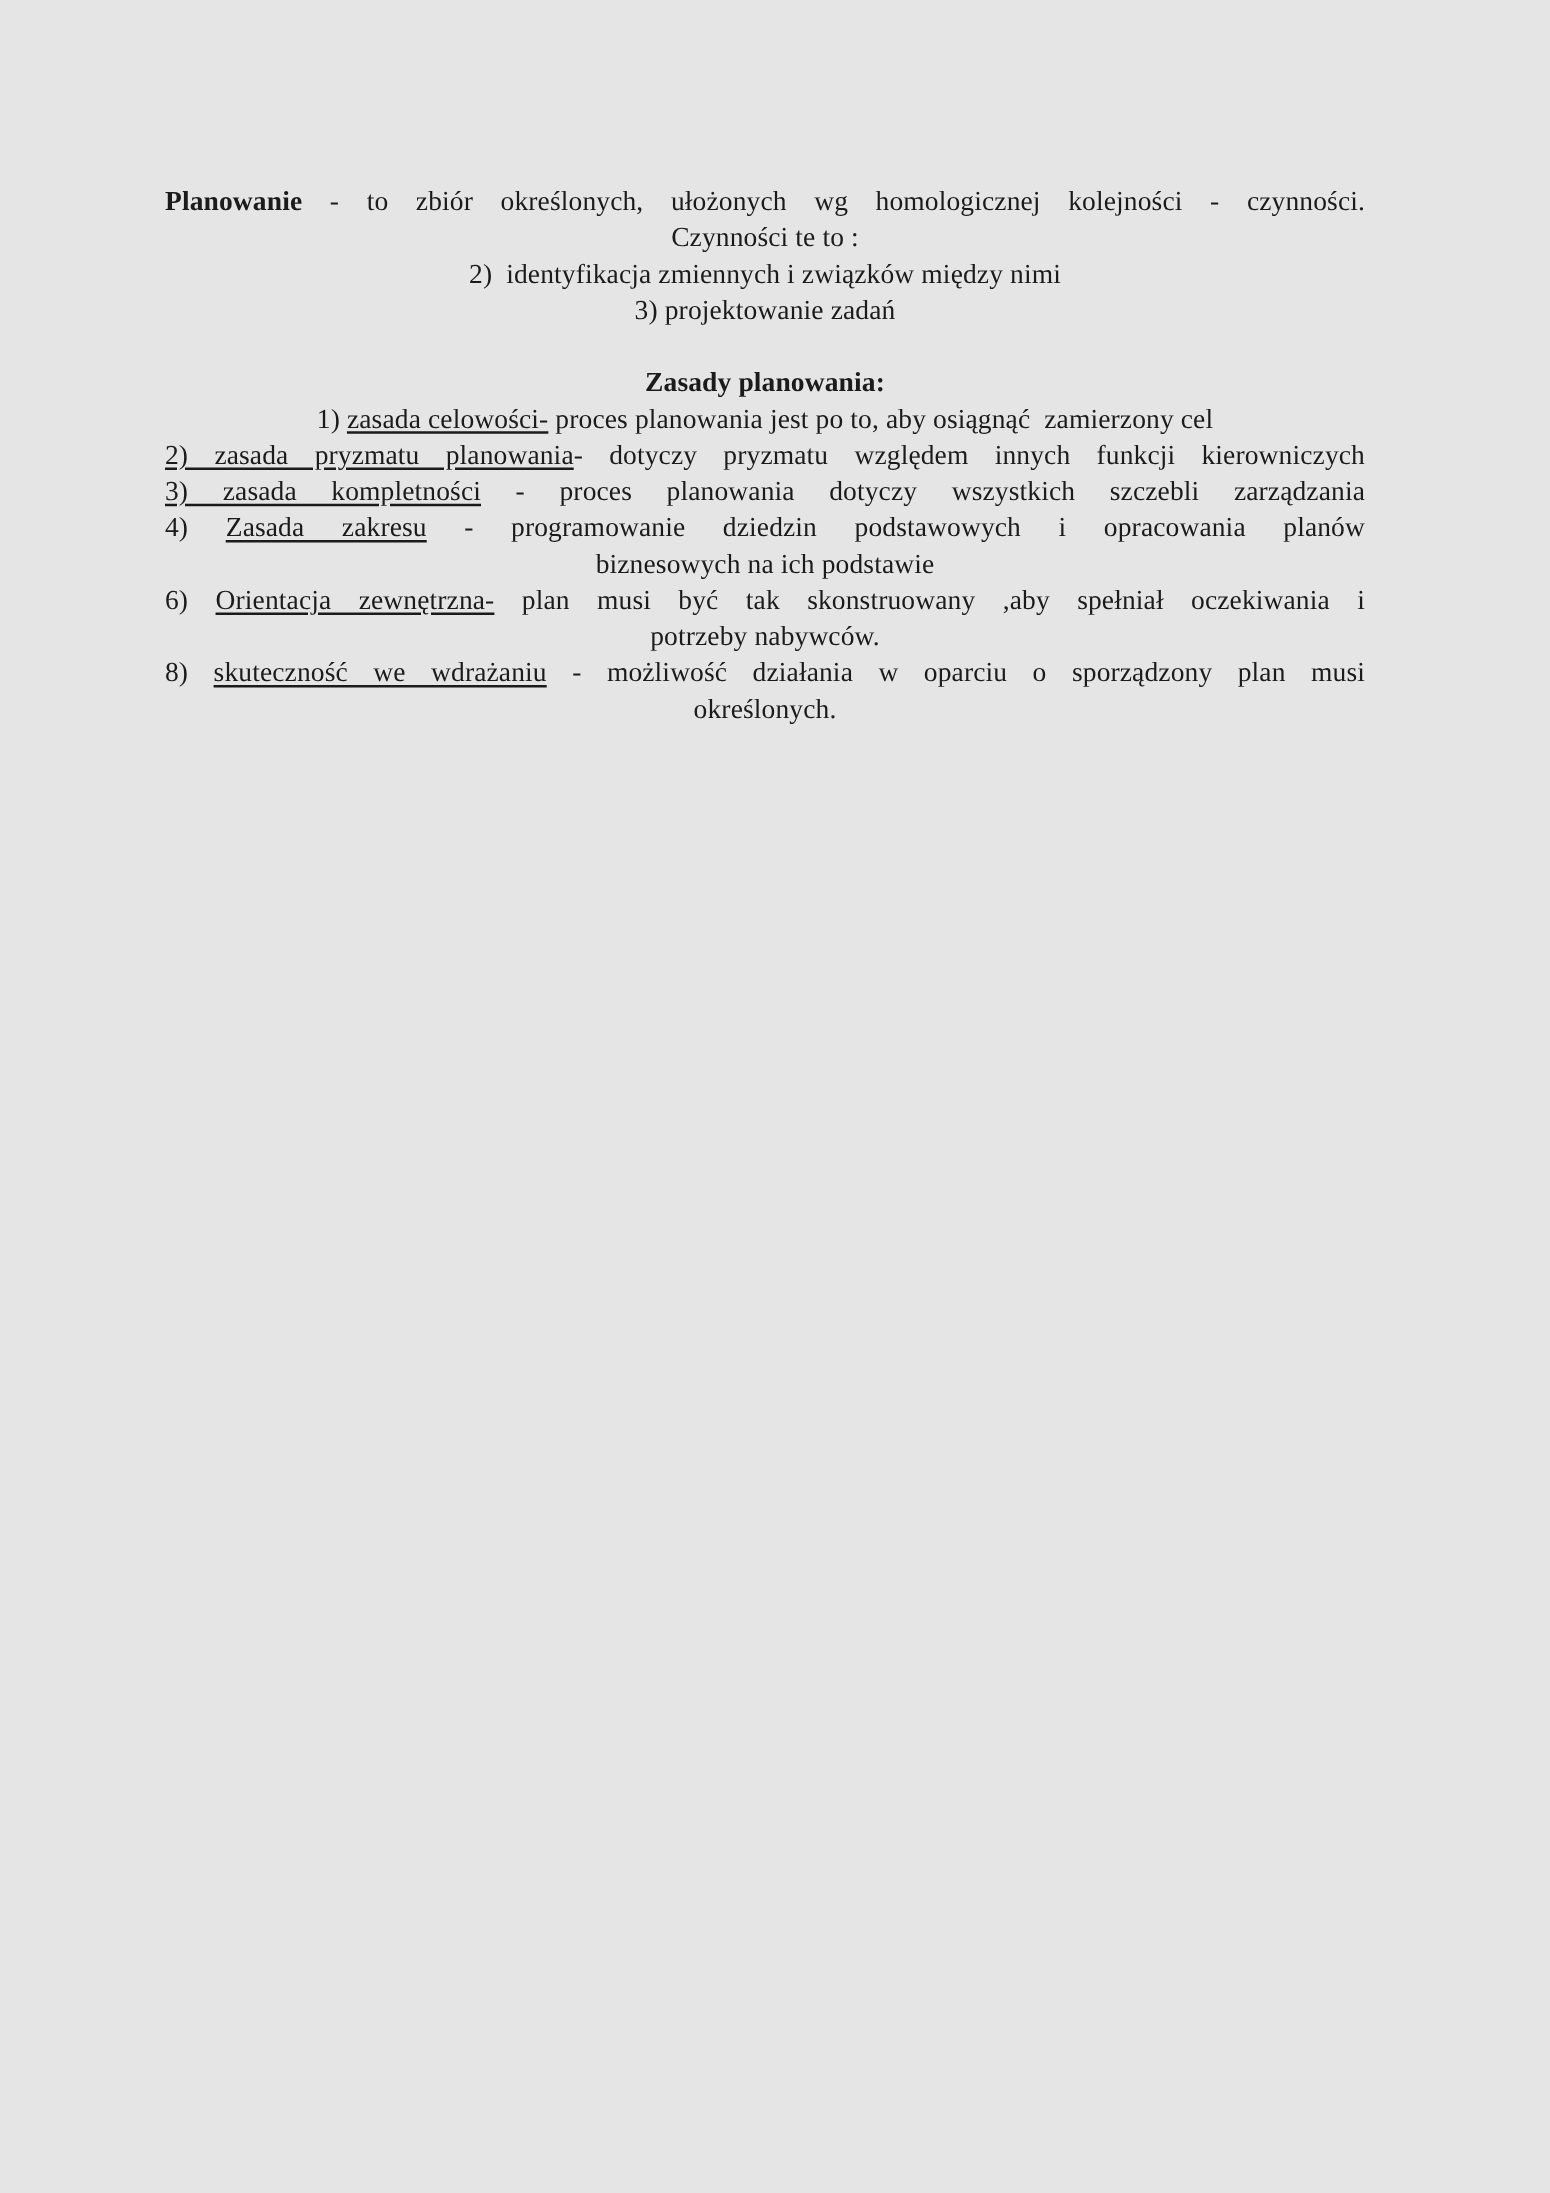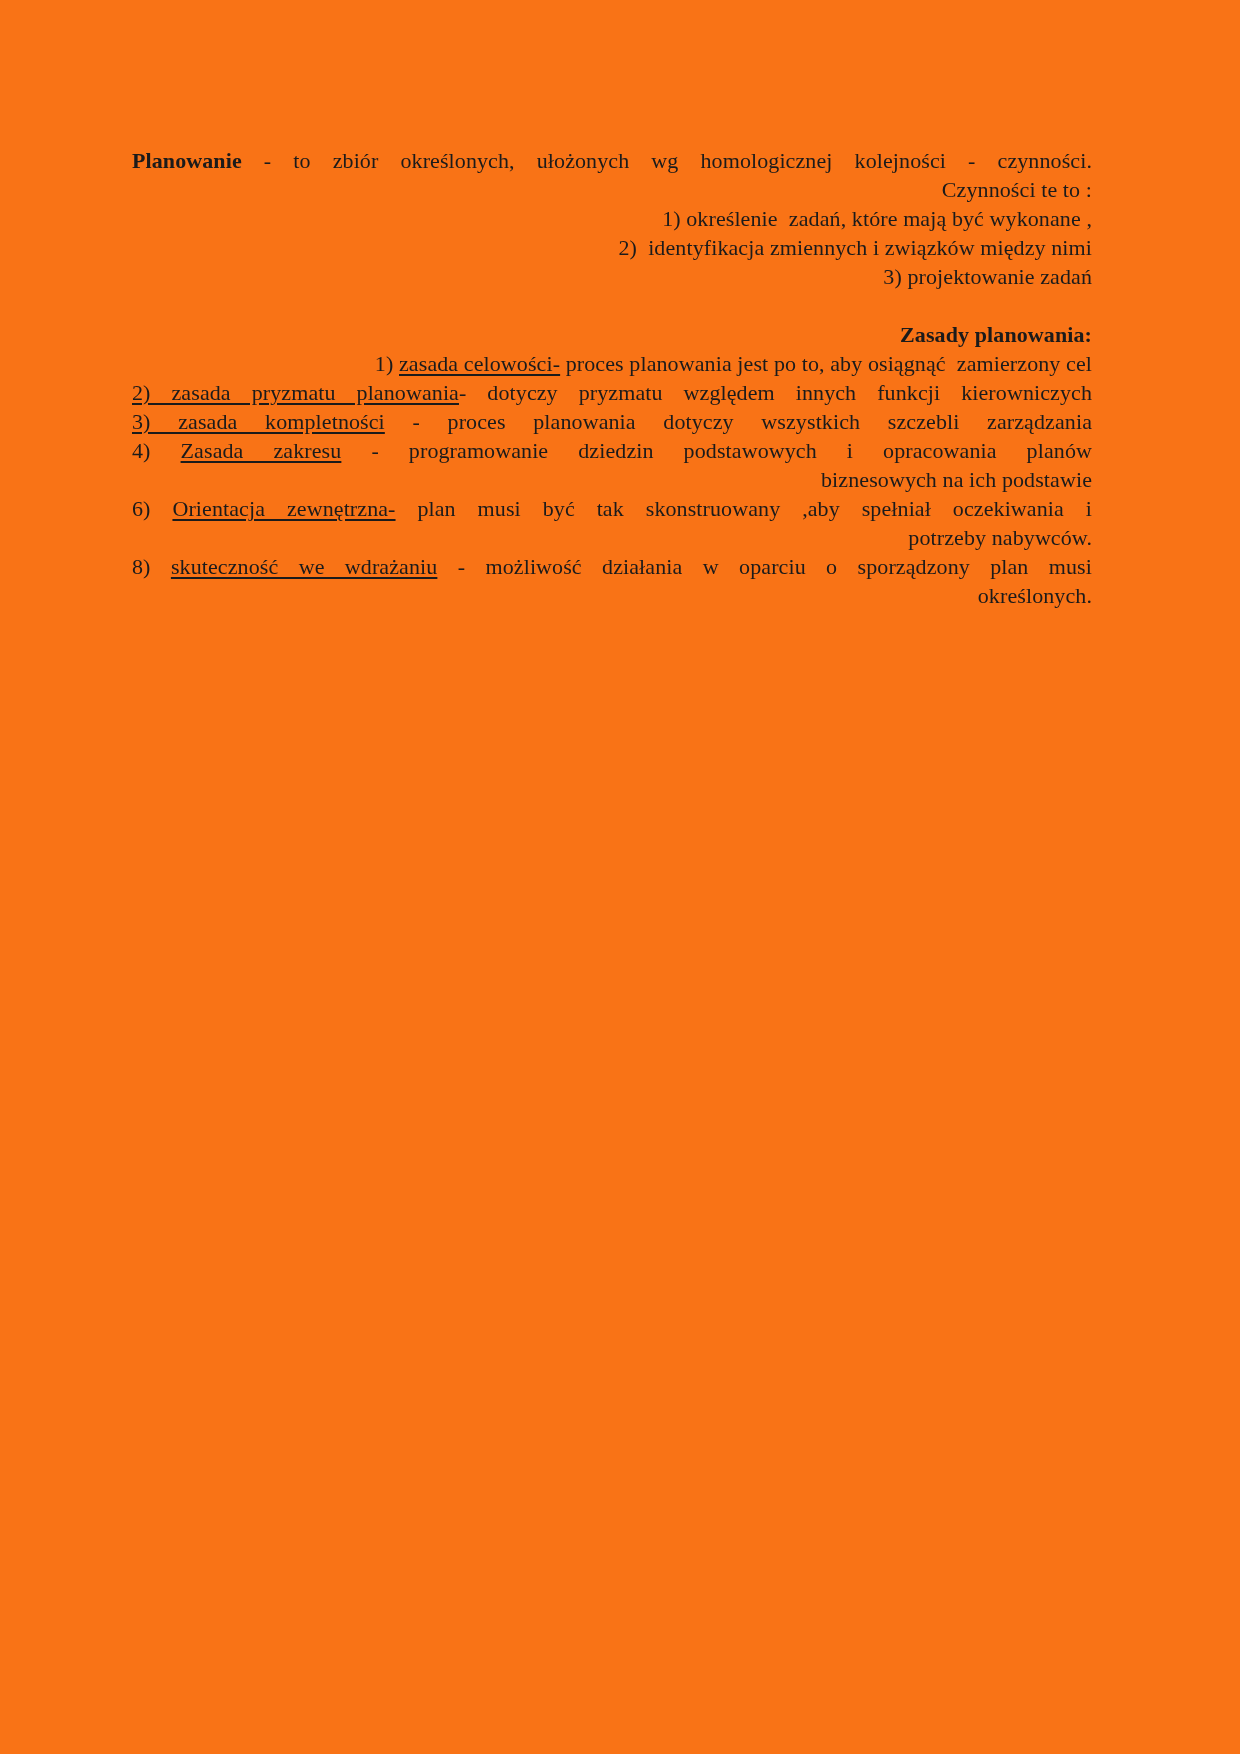--- a/index.html
+++ b/index.html
@@ -7,33 +7,33 @@
     width: 1240px;
     height: 1754px;
     background: #fdfdfd;
     font-family: "Liberation Serif", serif;
     position: relative;
     overflow: hidden;
   }
   .page {
     position: absolute;
     inset: 0;
-    background: #f97316;
+    background: #e5e5e5;
   }
   .doc {
     position: absolute;
     left: 132px;
     top: 146px;
     width: 960px;
     color: #1b1b1b;
     font-size: 22px;
     line-height: 29px;
     letter-spacing: 0.1px;
   }
-  .ln { margin: 0; text-align: right; }
+  .ln { margin: 0; text-align: center; }
   .ln.j { text-align: justify; text-align-last: justify; }
   .ln.spacer { height: 29px; }
   .seg { }
   .seg.b { font-weight: 700; }
   .seg.u {
     text-decoration: underline;
     text-decoration-thickness: 2px;
     text-underline-offset: 3px;
     text-decoration-color: #1b1b1b;
   }
@@ -41,21 +41,20 @@
 </head>
 <body>
 
 <div class="page">
   <div class="doc">
 
     <p class="ln j"><span class="seg b">Planowanie</span><span class="seg"> - to zbiór określonych, ułożonych wg homologicznej kolejności - czynności.</span></p>
 
     <p class="ln"><span class="seg">Czynności te to :</span></p>
 
-    <p class="ln"><span class="seg">1) określenie&nbsp; zadań, które mają być wykonane ,</span></p>
 
     <p class="ln"><span class="seg">2)&nbsp; identyfikacja zmiennych i związków między nimi</span></p>
 
     <p class="ln"><span class="seg">3) projektowanie zadań</span></p>
 
     <p class="ln spacer"></p>
 
     <p class="ln"><span class="seg b">Zasady planowania:</span></p>
 
     <p class="ln"><span class="seg">1) </span><span class="seg u">zasada celowości-</span><span class="seg"> proces planowania jest po to, aby osiągnąć&nbsp; zamierzony cel</span></p>

